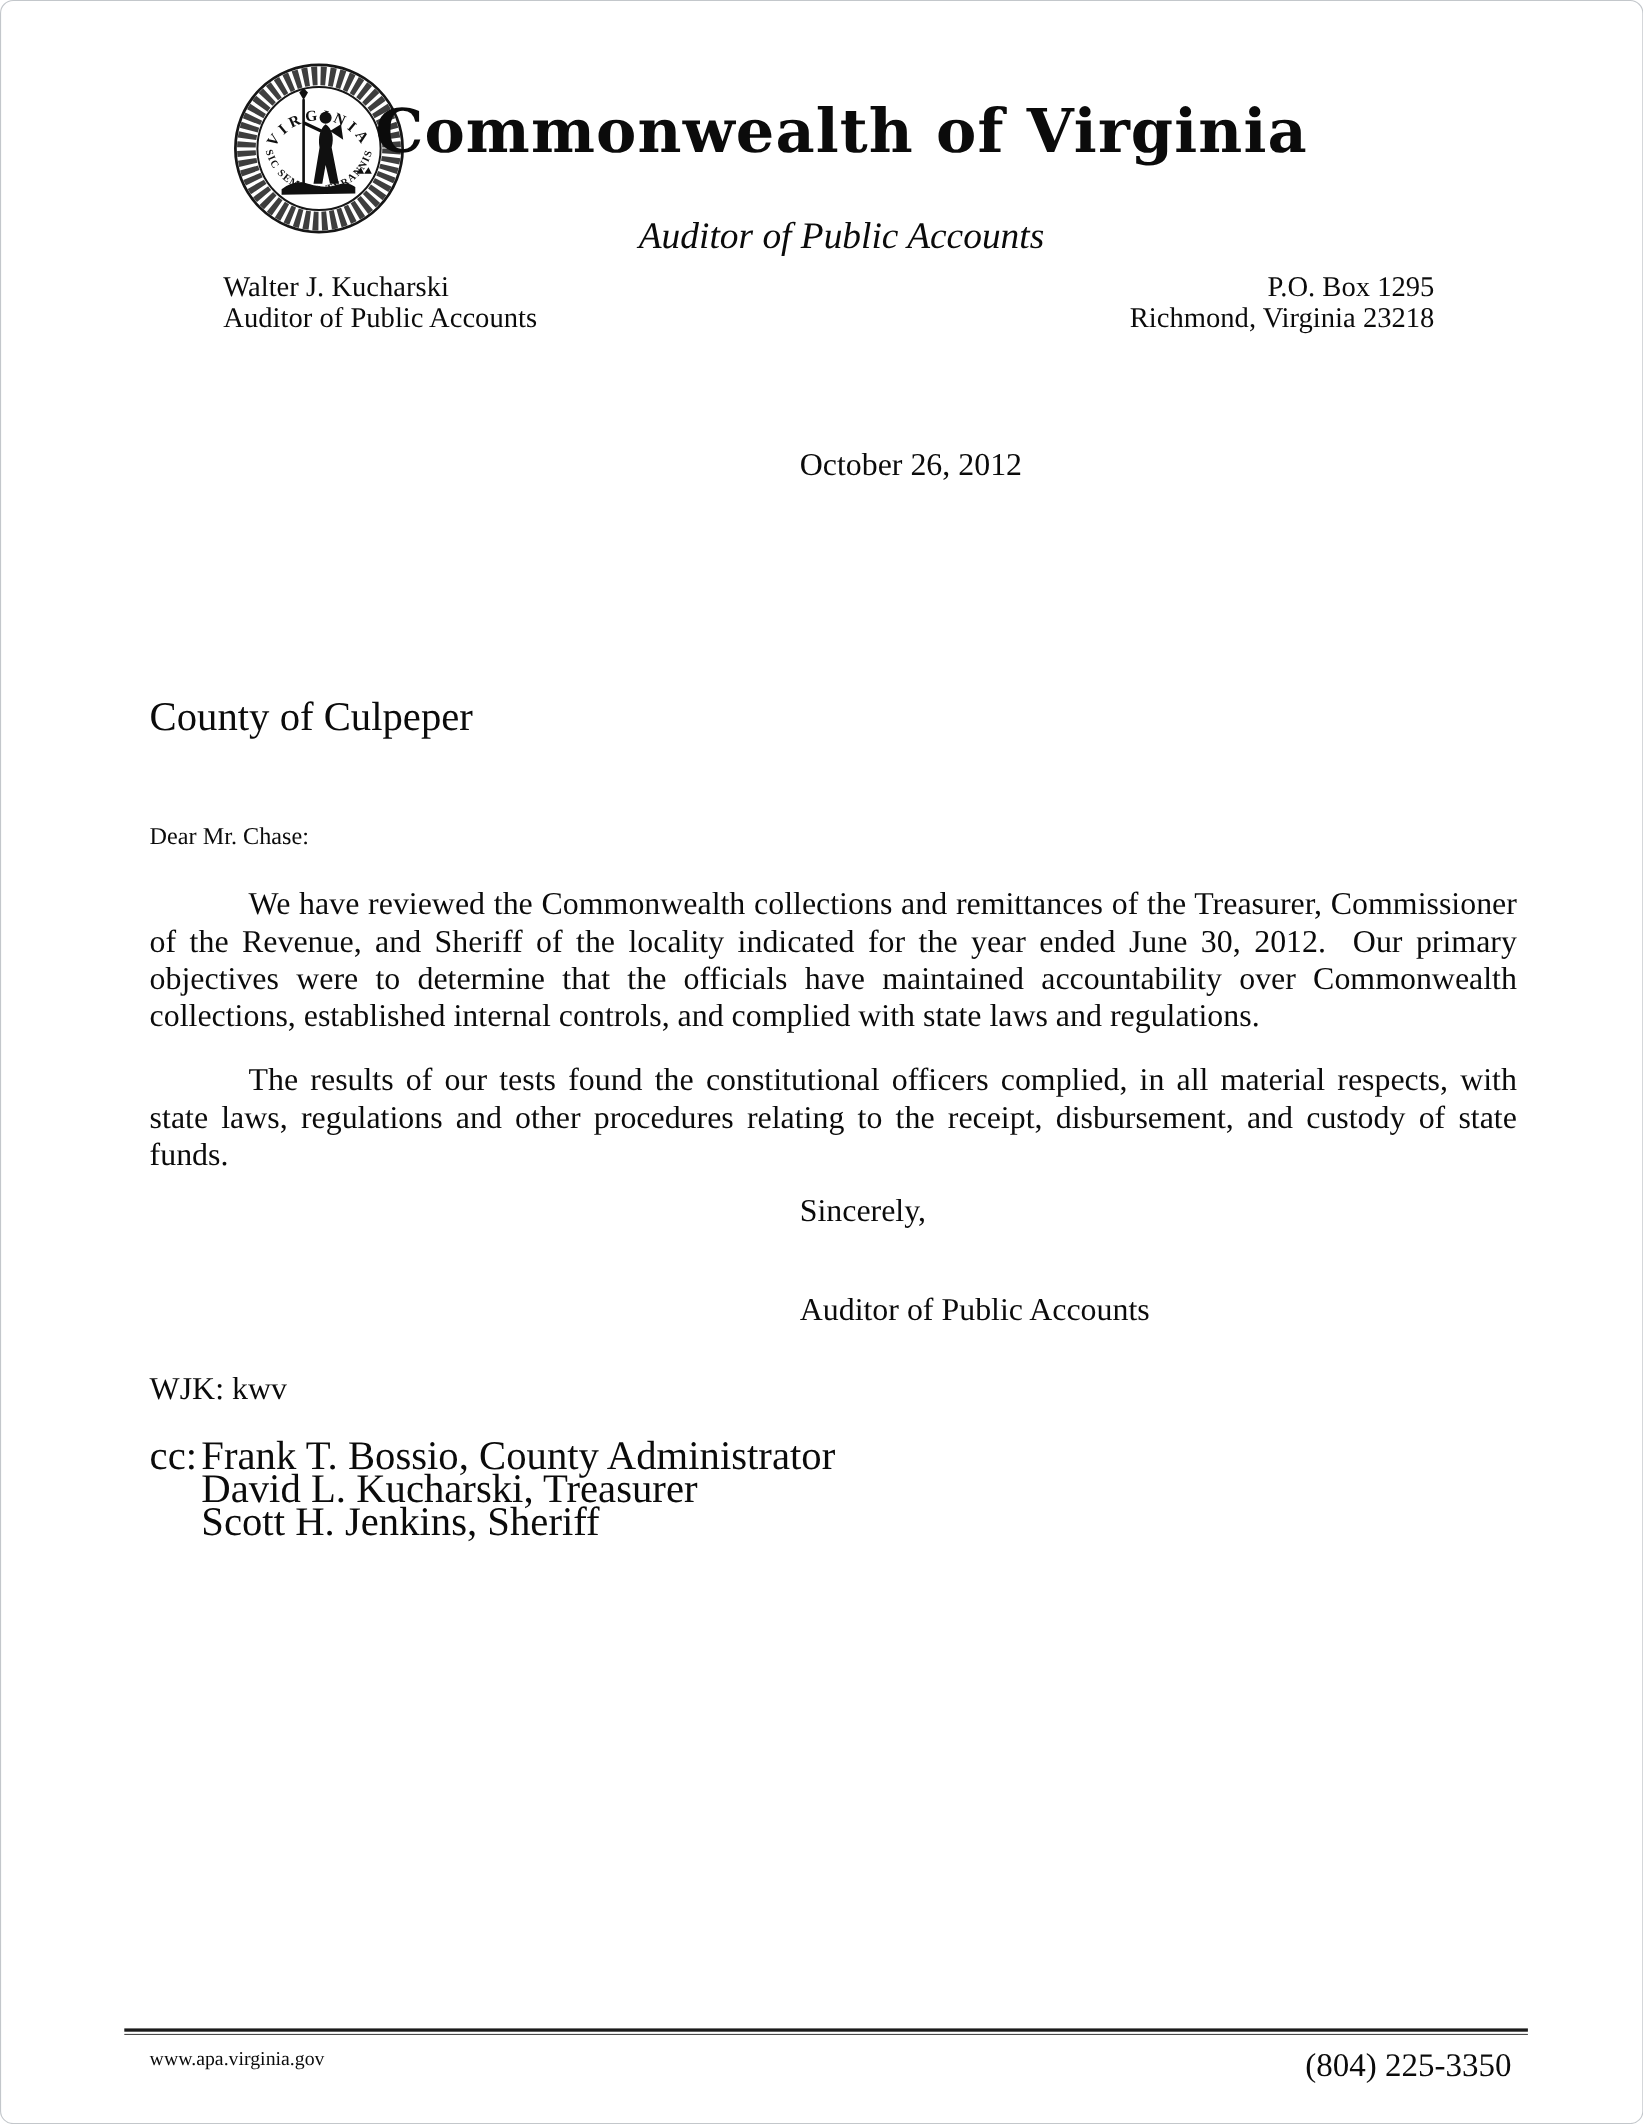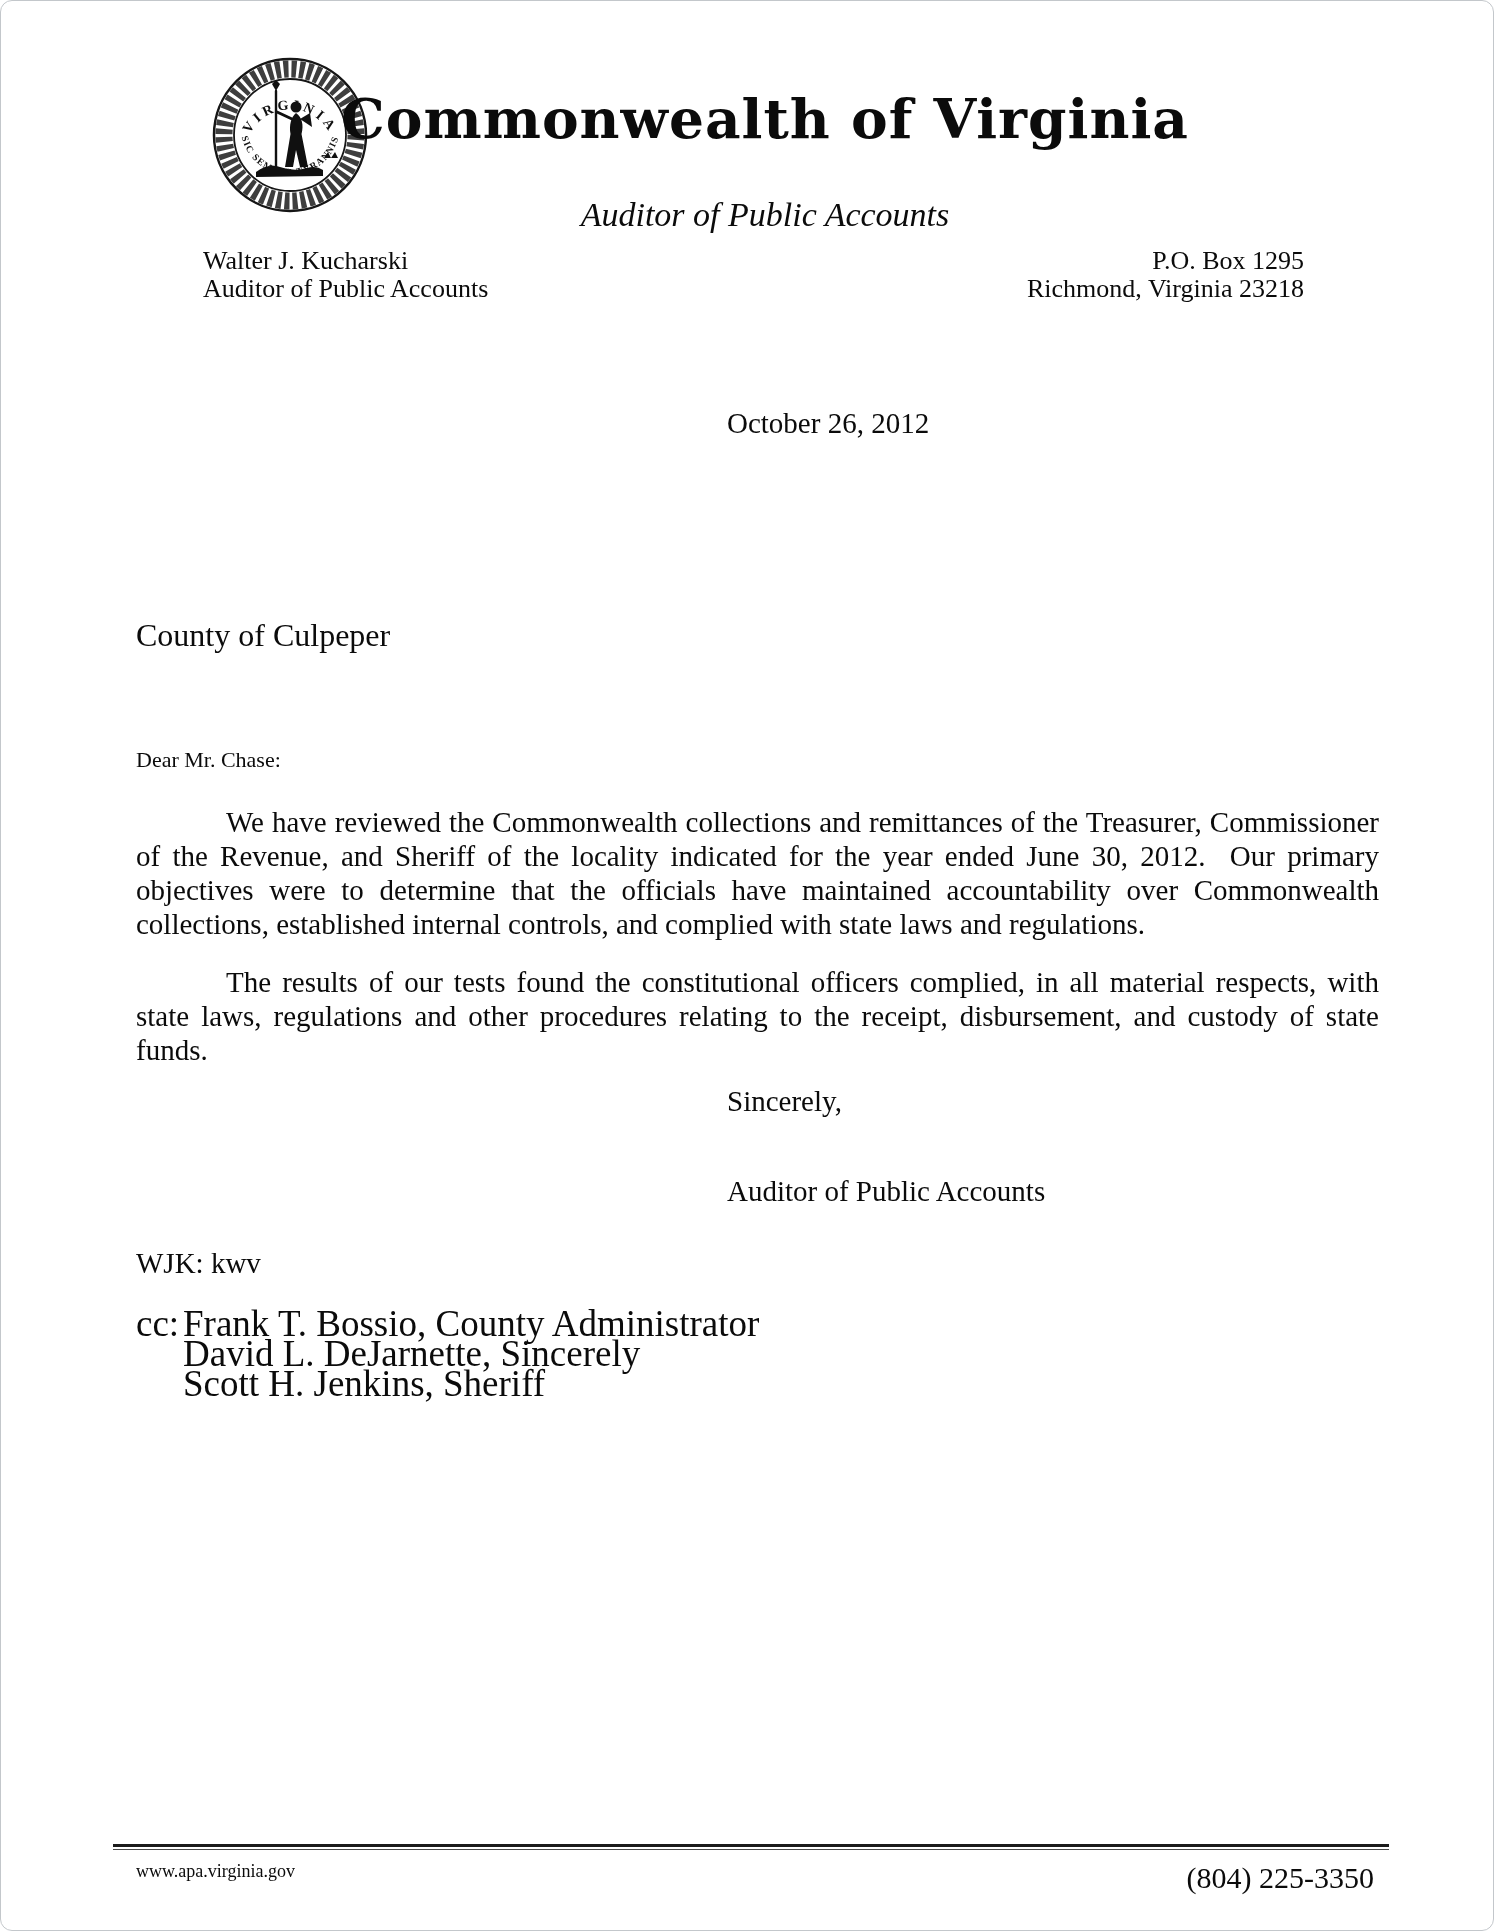--- a/index.html
+++ b/index.html
@@ -25,21 +25,21 @@
   }
   .doc-subtitle{
     position:absolute;left:0;right:0;top:194px;
     font-style:italic;font-size:34px;line-height:40px;
   }
   .hdr-left{position:absolute;left:202px;top:246px;font-size:26px;line-height:28px;}
   .hdr-right{position:absolute;right:189px;top:246px;font-size:26px;line-height:28px;text-align:right;}
   
   .date-line{position:absolute;left:726px;top:406px;font-size:29px;}
   .recipient{position:absolute;left:135px;top:499px;font-size:29px;line-height:31px;white-space:pre-wrap;}
-  .locality{position:absolute;left:135px;top:616px;font-size:32px;}
+  .locality{position:absolute;left:135px;top:630px;font-size:37px;}
   .salutation{position:absolute;left:135px;top:746px;font-size:22px;}
   .para{
     position:absolute;left:135px;width:1243px;
     font-size:29px;line-height:34px;
     text-align:justify;text-indent:90px;white-space:pre-wrap;
   }
   .para1{top:804px;}
   .para2{top:964px;}
   .closing{position:absolute;left:726px;top:1084px;font-size:29px;}
   .sig-title{position:absolute;left:726px;top:1174px;font-size:29px;}
@@ -116,21 +116,21 @@
 
   <div class="closing">Sincerely,</div>
   <div class="sig-title">Auditor of Public Accounts</div>
 
   <div class="reference">WJK: kwv</div>
 
   <div class="cc-row">
     <div class="cc-label">cc:</div>
     <div class="cc-list">
       <div>Frank T. Bossio, County Administrator</div>
-      <div>David L. DeJarnette, Sincerely</div>
+      <div>David L. Kucharski, Treasurer</div>
       <div>Scott H. Jenkins, Sheriff</div>
     </div>
   </div>
 
   <div class="footer-rule"></div>
   <div class="footer-left">www.apa.virginia.gov</div>
   <div class="footer-right">(804) 225-3350</div>
 
 </div>
 

